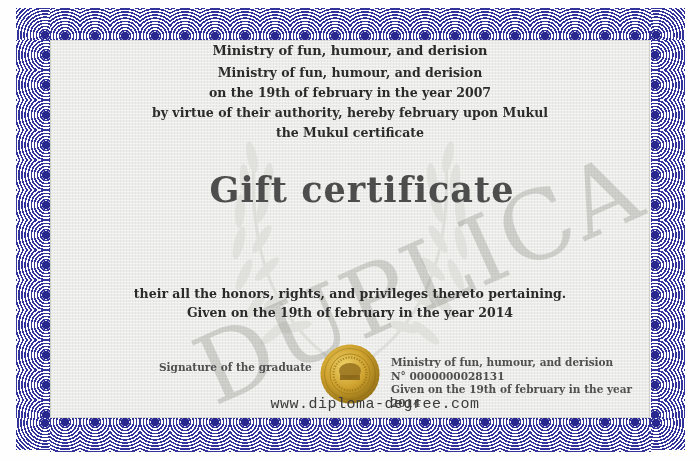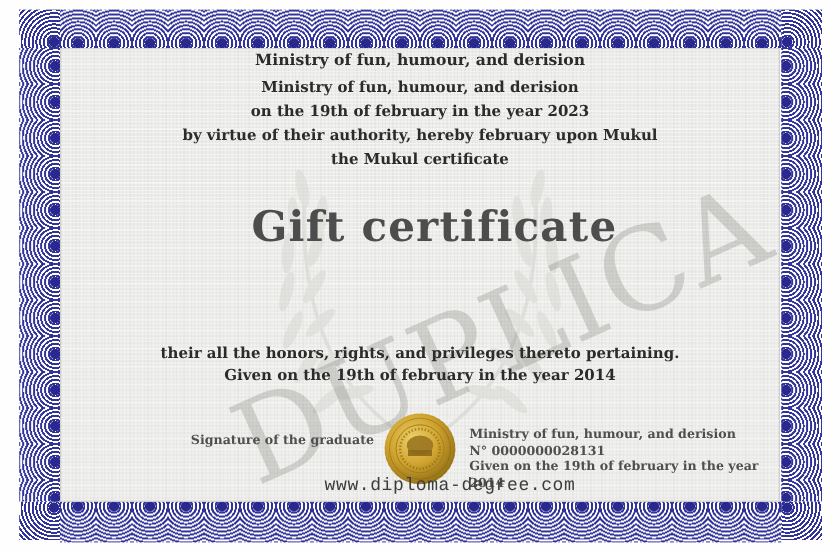--- a/index.html
+++ b/index.html
@@ -153,21 +153,21 @@
         <ellipse rx="16" ry="5" transform="translate(118,50) rotate(-84)"></ellipse>
       </g>
     </svg>
 
     <div class="dup">DUPLICA</div>
 
     <div class="cline issuer-top">Ministry of fun, humour, and derision</div>
 
     <div class="cline recognition">
       <div>Ministry of fun, humour, and derision</div>
-      <div>on the 19th of february in the year 2023</div>
+      <div>on the 19th of february in the year 2007</div>
       <div>by virtue of their authority, hereby february upon Mukul</div>
       <div>the Mukul certificate</div>
     </div>
 
     <div class="cline title">Gift certificate</div>
 
     <div class="cline closing">
       <div>their all the honors, rights, and privileges thereto pertaining.</div>
       <div>Given on the 19th of february in the year 2014</div>
     </div>

